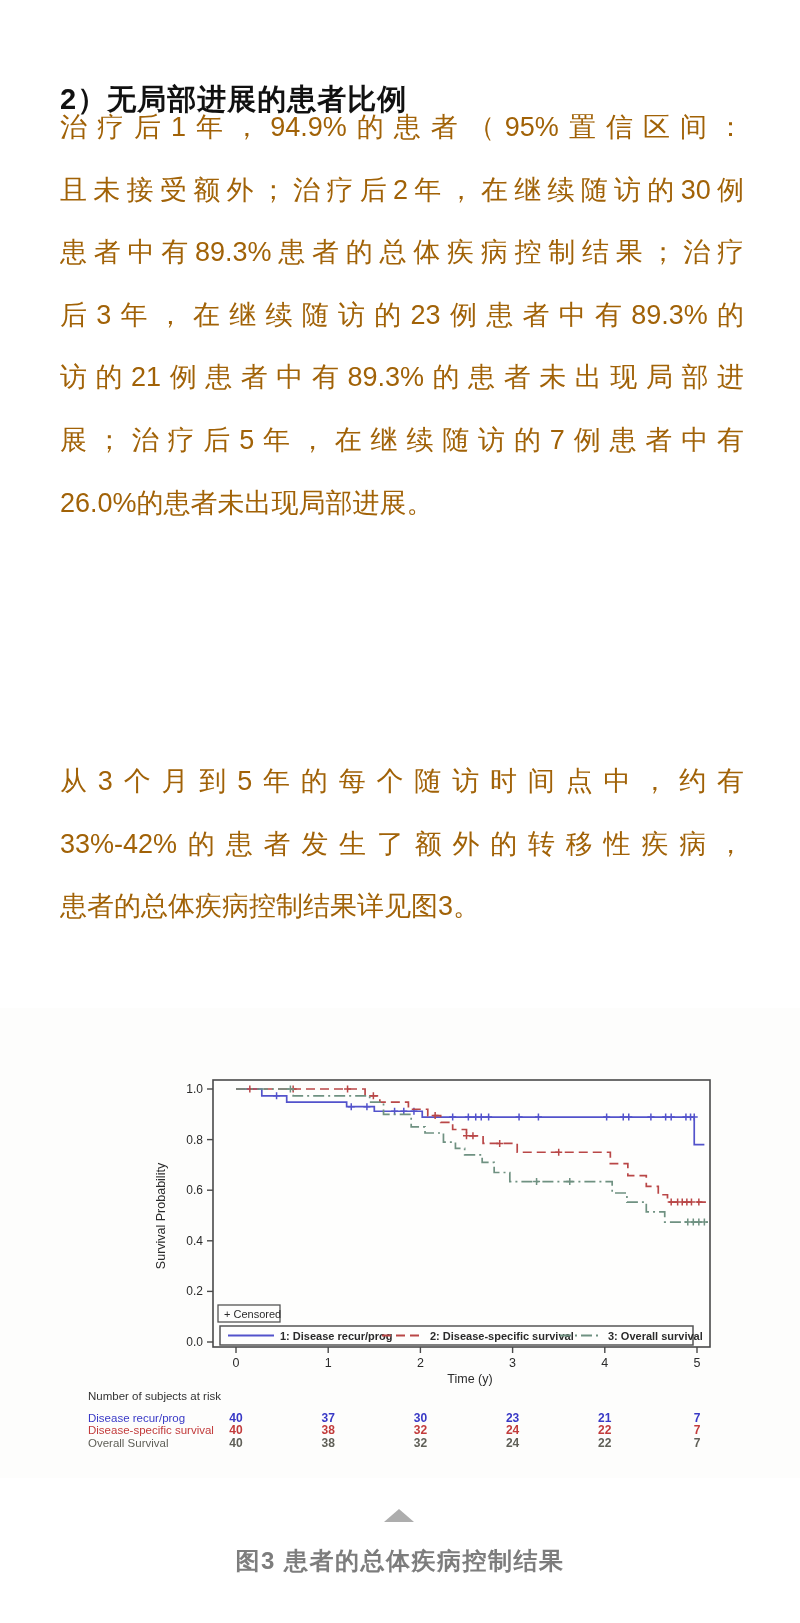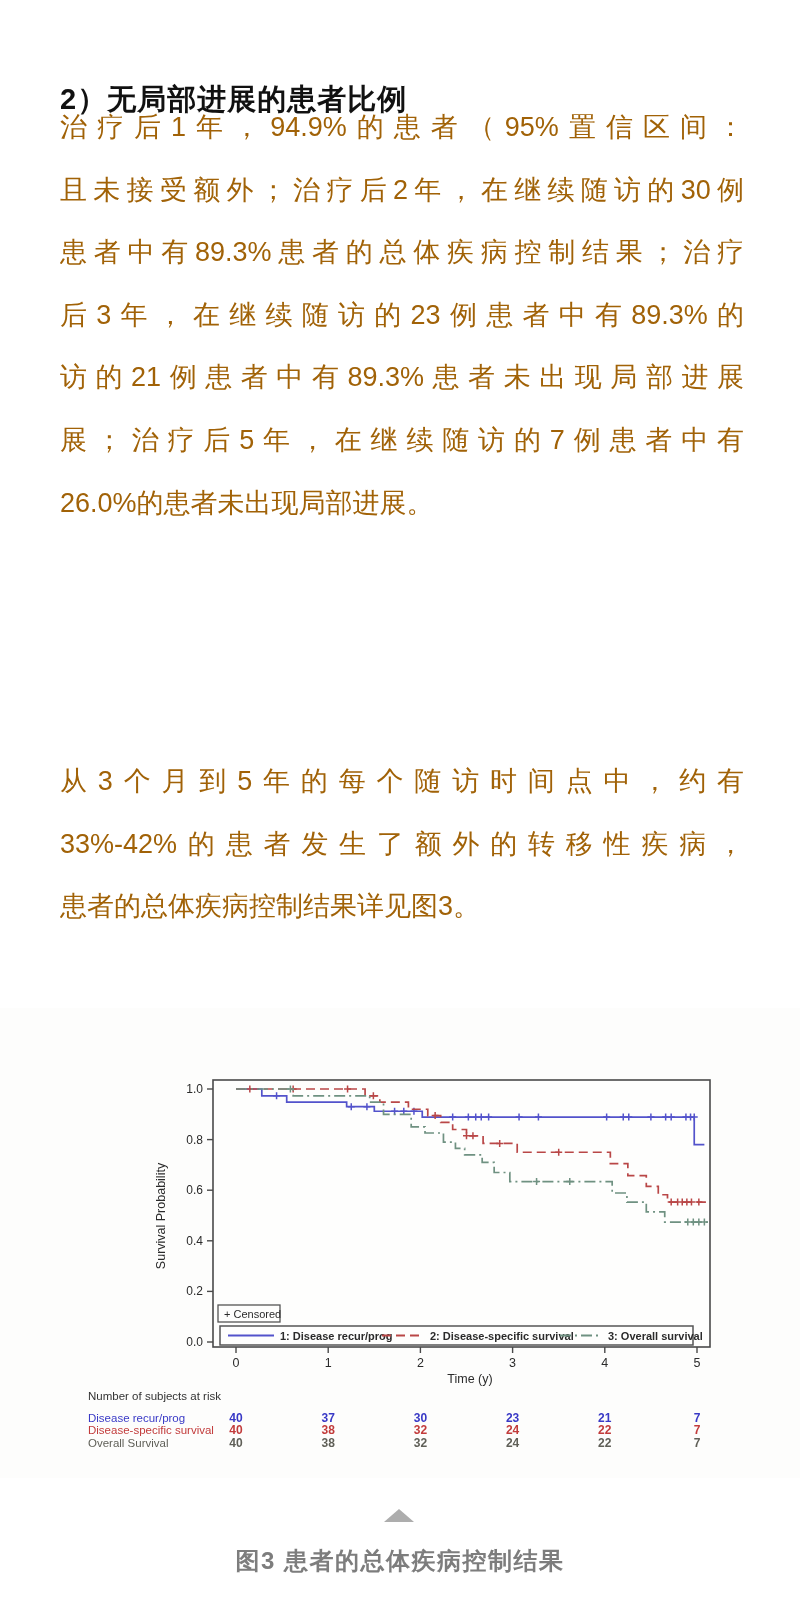--- a/index.html
+++ b/index.html
@@ -23,21 +23,21 @@
 
 <div class="page">
 
   <div class="h2" style="top:38px;margin-top:42px;">2）无局部进展的患者比例</div>
 
   <div class="para" id="para1" style="top:96px;">
       <div class="ln">治疗后1年，94.9%的患者（95%置信区间：</div>
       <div class="ln">且未接受额外；治疗后2年，在继续随访的30例</div>
       <div class="ln">患者中有89.3%患者的总体疾病控制结果；治疗</div>
       <div class="ln">后3年，在继续随访的23例患者中有89.3%的</div>
-      <div class="ln">访的21例患者中有89.3%患者未出现局部进展</div>
+      <div class="ln">访的21例患者中有89.3%的患者未出现局部进</div>
       <div class="ln">展；治疗后5年，在继续随访的7例患者中有</div>
       <div class="ln">26.0%的患者未出现局部进展。</div>
     </div>
 
 
   <div class="para" id="para2" style="top:750px;">
       <div class="ln">从3个月到5年的每个随访时间点中，约有</div>
       <div class="ln">33%-42%的患者发生了额外的转移性疾病，</div>
       <div class="ln">患者的总体疾病控制结果详见图3。</div>
     </div>

